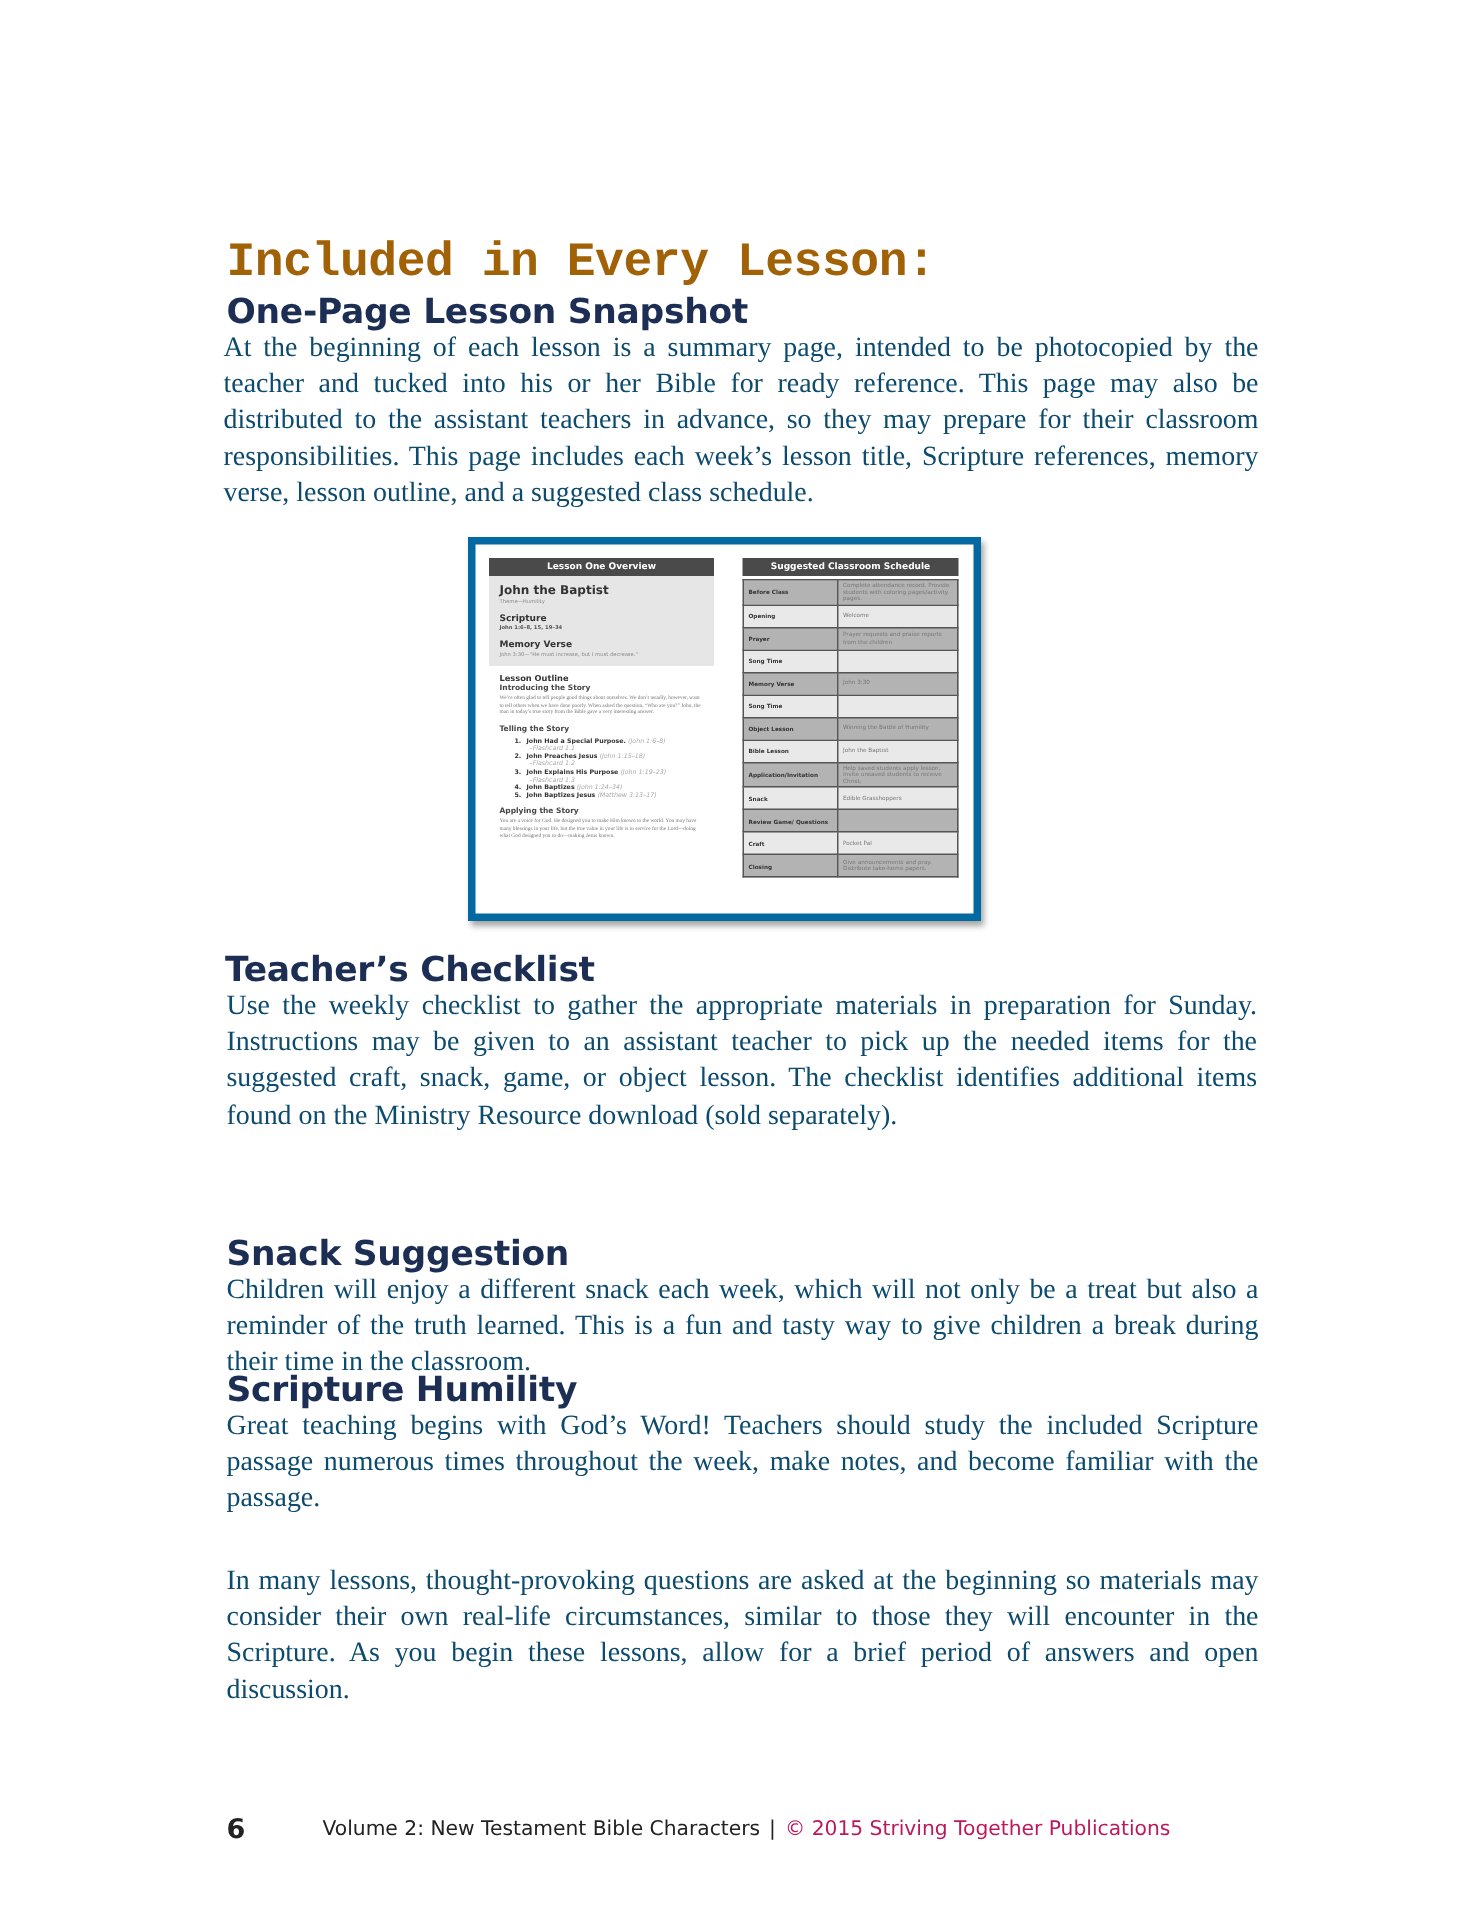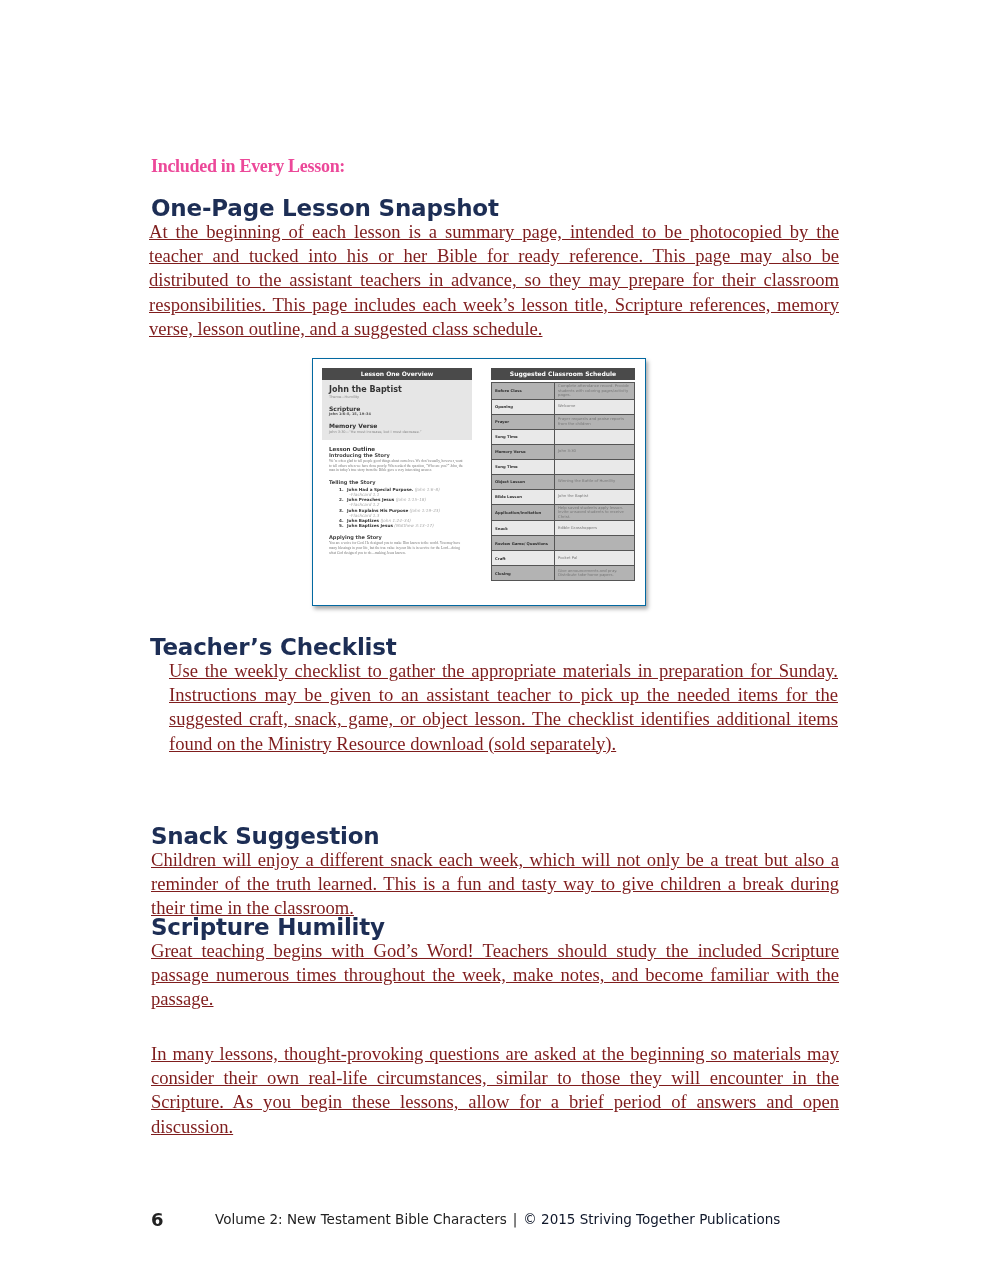--- a/index.html
+++ b/index.html
@@ -1,23 +1,23 @@
 <!DOCTYPE html>
 <html><head>
 <meta charset="utf-8">
 <style>
   html, body { margin: 0; padding: 0; background: #ffffff; }
   body { width: 989px; height: 1280px; position: relative; overflow: hidden; color: #1f1f1f; }
   .page { position: absolute; left: 151px; top: 0; width: 688px; }
-  .main-title { position: absolute; top: 156px; left: 0; font-family: Liberation Serif, serif; font-weight: bold; font-size: 18px; color: #ec4899; letter-spacing: -0.3px; white-space: nowrap; }
+  .main-title { position: absolute; top: 156px; left: 0; font-family: Liberation Mono, monospace; font-weight: bold; font-size: 32px; color: #a16207; letter-spacing: -0.3px; white-space: nowrap; }
   .section { position: absolute; left: 0; width: 688px; }
   .sec-head { font-family: "DejaVu Sans", sans-serif; font-weight: bold; font-size: 23px; color: #1d2e55; letter-spacing: -0.2px; line-height: 24px; white-space: nowrap; }
-  .sec-body { font-family: "Liberation Serif", serif; font-size: 18.6px; line-height: 24.2px; color: #7f1d1d; text-align: justify; text-align-last: left; text-decoration: underline; }
+  .sec-body { font-family: "Liberation Serif", serif; font-size: 18.6px; line-height: 24.2px; color: #0c4a6e; text-align: justify; text-align-last: left; }
   
-  .thumb { position: absolute; left: 312px; top: 358px; width: 332px; height: 246px; background: #fff; border: 1px solid #0369a1; box-shadow: 2px 3px 4px rgba(0,0,0,0.35); font-family: "DejaVu Sans", sans-serif; overflow: hidden; }
+  .thumb { position: absolute; left: 312px; top: 358px; width: 332px; height: 246px; background: #fff; border: 5px solid #0369a1; box-shadow: 2px 3px 4px rgba(0,0,0,0.35); font-family: "DejaVu Sans", sans-serif; overflow: hidden; }
   .t-left { position: absolute; left: 9px; top: 9px; width: 150px; }
   .t-bar { background: #4a4a4a; color: #fff; font-size: 6px; font-weight: bold; text-align: center; height: 12px; line-height: 12px; }
   .t-gray { background: #e6e6e6; padding: 5px 7px 6px; }
   .t-name { font-size: 8px; font-weight: bold; color: #333; }
   .t-tiny { font-size: 3.5px; color: #888; margin-top: 1px; }
   .t-sub { font-size: 6px; font-weight: bold; color: #333; margin-top: 6px; }
   .t-subref { font-size: 3.5px; font-weight: bold; color: #555; }
   .t-outline { padding: 6px 7px 0; }
   .t-oh { font-size: 5.5px; font-weight: bold; color: #333; }
   .t-oh2 { font-size: 5px; font-weight: bold; color: #444; }
@@ -33,36 +33,36 @@
   .t-table td { border: 1px solid #555; font-size: 3.8px; padding: 1px 3px; height: 12px; vertical-align: middle; }
   .t-table td.k { width: 56px; font-weight: bold; color: #333; }
   .t-table td.v { color: #777; line-height: 4.5px; }
   .t-table tr.dark td { background: #b3b3b3; }
   .t-table tr.light td { background: #e9e9e9; }
   
   .footer { position: absolute; top: 1209px; left: 151px; font-family: "DejaVu Sans", sans-serif; color: #222; white-space: nowrap; }
   .pg { position: absolute; left: 0; top: 0; font-weight: bold; font-size: 18px; }
   .foot-text { position: absolute; left: 64px; top: 2px; font-size: 13.5px; }
   .foot-sep { margin: 0 6px; }
-  .foot-copy { color: #0f172a; }
+  .foot-copy { color: #be185d; }
 </style>
 </head>
 <body>
 
 <div class="page">
   <div class="main-title">Included in Every Lesson:</div>
 
   <div class="section" style="top:196px;">
     <div class="sec-head">One-Page Lesson Snapshot</div>
     <div class="sec-body" style="margin-left:-2px;">At the beginning of each lesson is a summary page, intended to be photocopied by the teacher and tucked into his or her Bible for ready reference. This page may also be distributed to the assistant teachers in advance, so they may prepare for their classroom responsibilities. This page includes each week’s lesson title, Scripture references, memory verse, lesson outline, and a suggested class schedule.</div>
   </div>
 
   <div class="section" style="top:635px; left:-1px;">
     <div class="sec-head">Teacher’s Checklist</div>
-    <div class="sec-body" style="margin-left:19px;">Use the weekly checklist to gather the appropriate materials in preparation for Sunday. Instructions may be given to an assistant teacher to pick up the needed items for the suggested craft, snack, game, or object lesson. The checklist identifies additional items found on the Ministry Resource download (sold separately).</div>
+    <div class="sec-body" style="margin-left:1px;">Use the weekly checklist to gather the appropriate materials in preparation for Sunday. Instructions may be given to an assistant teacher to pick up the needed items for the suggested craft, snack, game, or object lesson. The checklist identifies additional items found on the Ministry Resource download (sold separately).</div>
   </div>
 
   <div class="section" style="top:787px;margin-top:37px;">
     <div class="sec-head">Snack Suggestion</div>
     <div class="sec-body">Children will enjoy a different snack each week, which will not only be a treat but also a reminder of the truth learned. This is a fun and tasty way to give children a break during their time in the classroom.</div>
   </div>
 
   <div class="section" style="top:915px;">
     <div class="sec-head">Scripture Humility</div>
     <div class="sec-body">Great teaching begins with God’s Word! Teachers should study the included Scripture passage numerous times throughout the week, make notes, and become familiar with the passage.</div>

